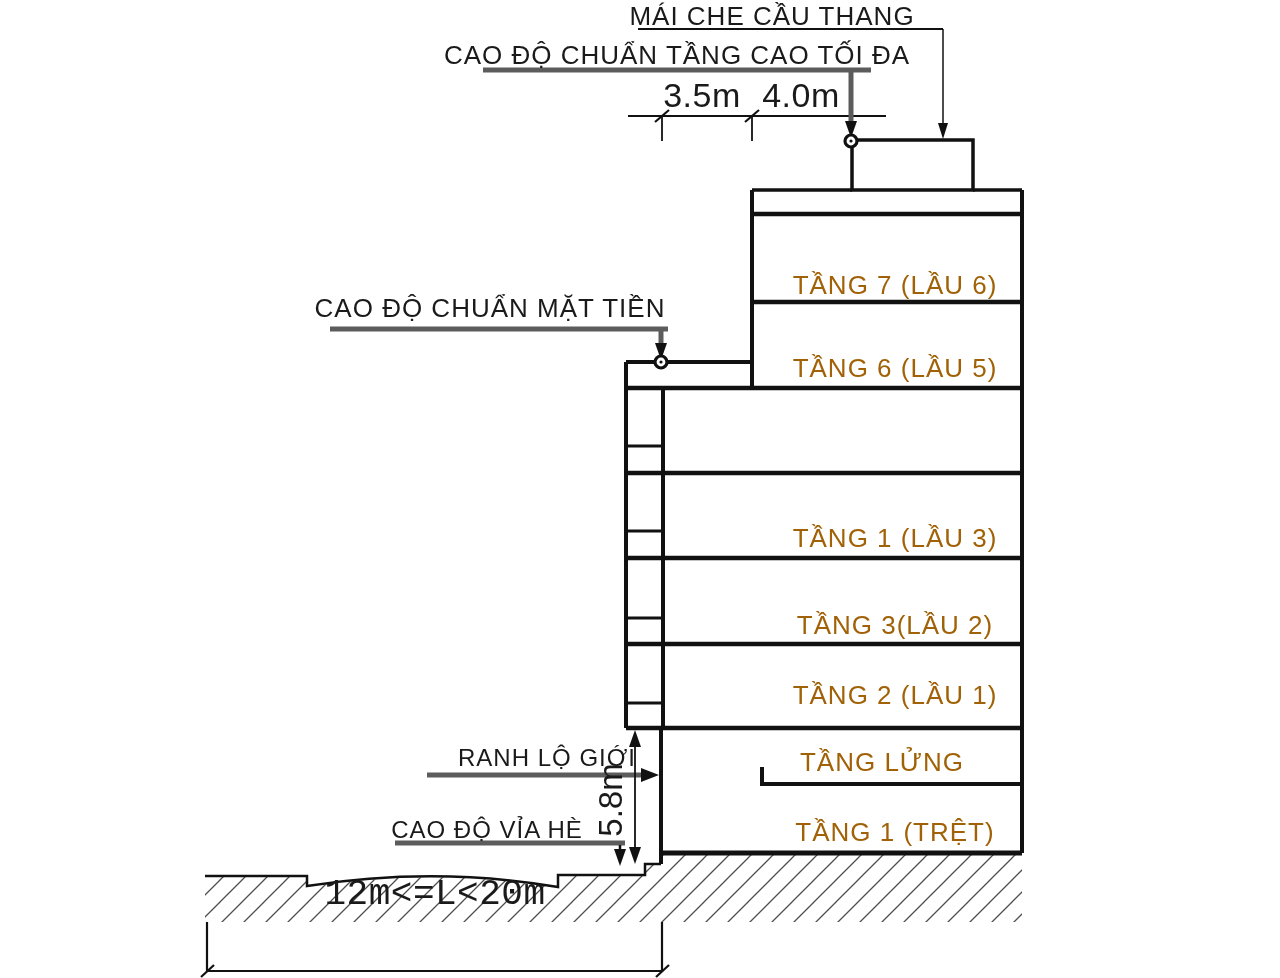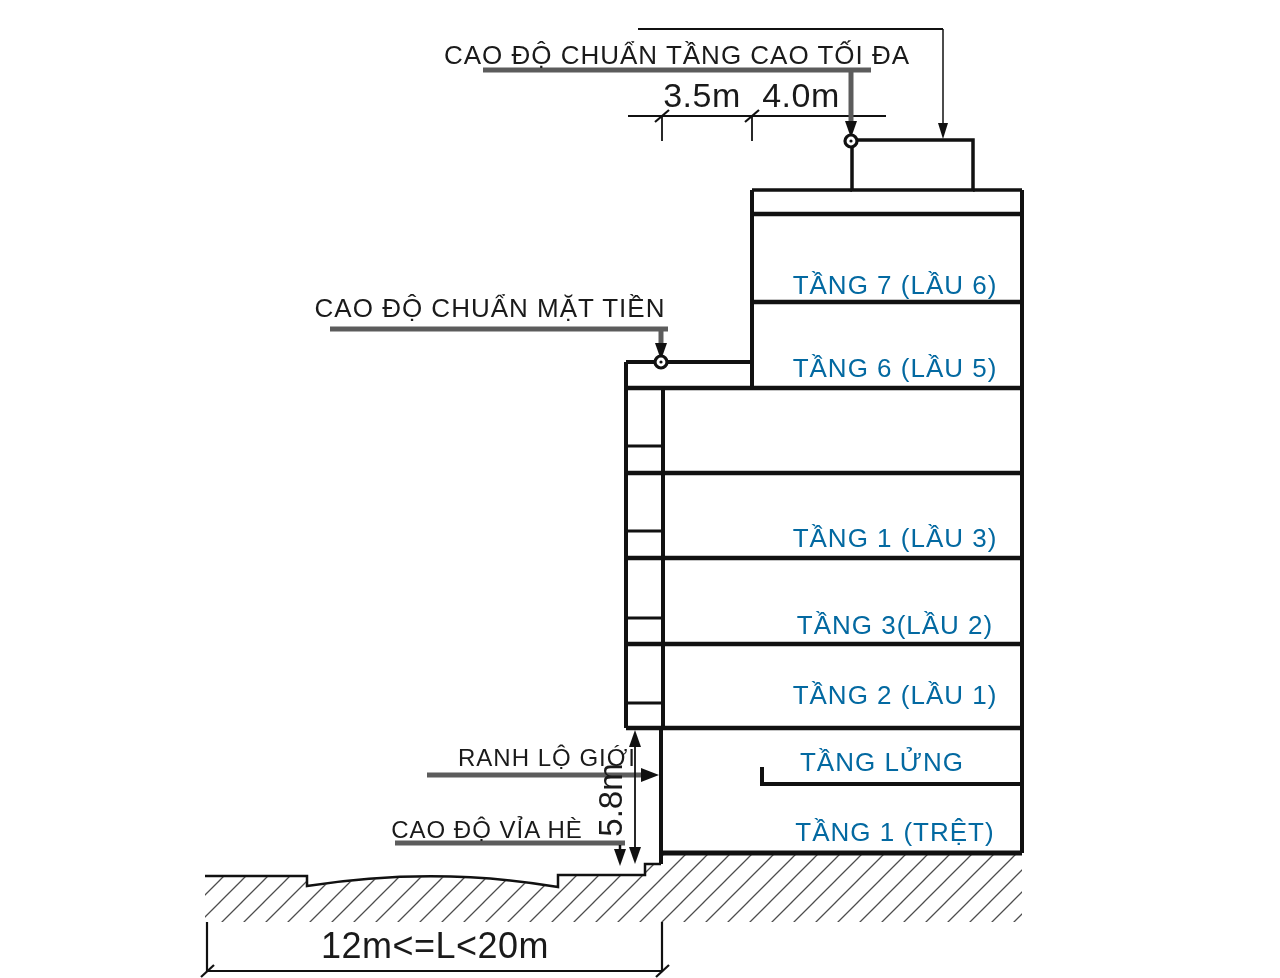--- a/index.html
+++ b/index.html
@@ -22,21 +22,21 @@
   .ann{font-size:26px;}
   .small-ann{font-size:24px;}
   .dim{font-size:34px;letter-spacing:0.5px;}
   .floor-lbl{
     position:absolute;
     left:757px;width:276px;
     font-size:26px;
     letter-spacing:1px;
     text-align:center;
     white-space:nowrap;
-    color:#0369a1;
+    color:#a16207;
   }
   .vdim{
     position:absolute;
     white-space:nowrap;
     font-size:33px;
     transform:translate(-50%,-50%) rotate(-90deg);
   }
 </style>
 </head>
 <body>
@@ -139,20 +139,21 @@
 
     <g stroke="#111" fill="none" stroke-width="2.2">
       <line x1="207" y1="922" x2="207" y2="971"></line>
       <line x1="662" y1="922" x2="662" y2="971"></line>
       <line x1="206" y1="971" x2="663" y2="971"></line>
       <line x1="201" y1="977" x2="214" y2="965"></line>
       <line x1="656" y1="977" x2="669" y2="965"></line>
     </g>
   </svg>
 
+  <div class="lbl ann" style="left: 772px; top: 1px; transform: translateX(-50%);">MÁI CHE CẦU THANG</div>
 
   <div class="lbl ann" style="left: 677px; top: 40px; transform: translateX(-50%);">CAO ĐỘ CHUẨN TẦNG CAO TỐI ĐA</div>
 
   <div class="lbl dim" style="left: 702px; top: 76px; transform: translateX(-50%);">3.5m</div>
 
   <div class="lbl dim" style="left: 801px; top: 76px; transform: translateX(-50%);">4.0m</div>
 
   <div class="lbl ann" style="left: 490px; top: 293px; transform: translateX(-50%);">CAO ĐỘ CHUẨN MẶT TIỀN</div>
 
   <div class="floor-lbl" style="top:270px;">TẦNG 7 (LẦU 6)</div>
@@ -162,15 +163,15 @@
   <div class="floor-lbl" style="top:680px;">TẦNG 2 (LẦU 1)</div>
   <div class="floor-lbl" style="top:747px;left:744px;">TẦNG LỬNG</div>
   <div class="floor-lbl" style="top:817px;">TẦNG 1 (TRỆT)</div>
 
   <div class="lbl small-ann" style="left: 507px; top: 744px; transform: translateX(-50%); margin-left: 40px;">RANH LỘ GIỚI</div>
 
   <div class="lbl small-ann" style="left: 487px; top: 816px; transform: translateX(-50%);">CAO ĐỘ VỈA HÈ</div>
 
   <div class="vdim" style="left:611px;top:800px;">5.8m</div>
 
-  <div class="lbl dim" style="left: 435px; top: 925px; font-size: 36px; transform: translateX(-50%);">12m&lt;=L&lt;20m</div>
+  <div class="lbl dim" style="left: 435px; top: 874px; font-size: 36px; transform: translateX(-50%); font-family: Liberation Mono, monospace;">12m&lt;=L&lt;20m</div>
 
 </div>
 
 </body></html>

